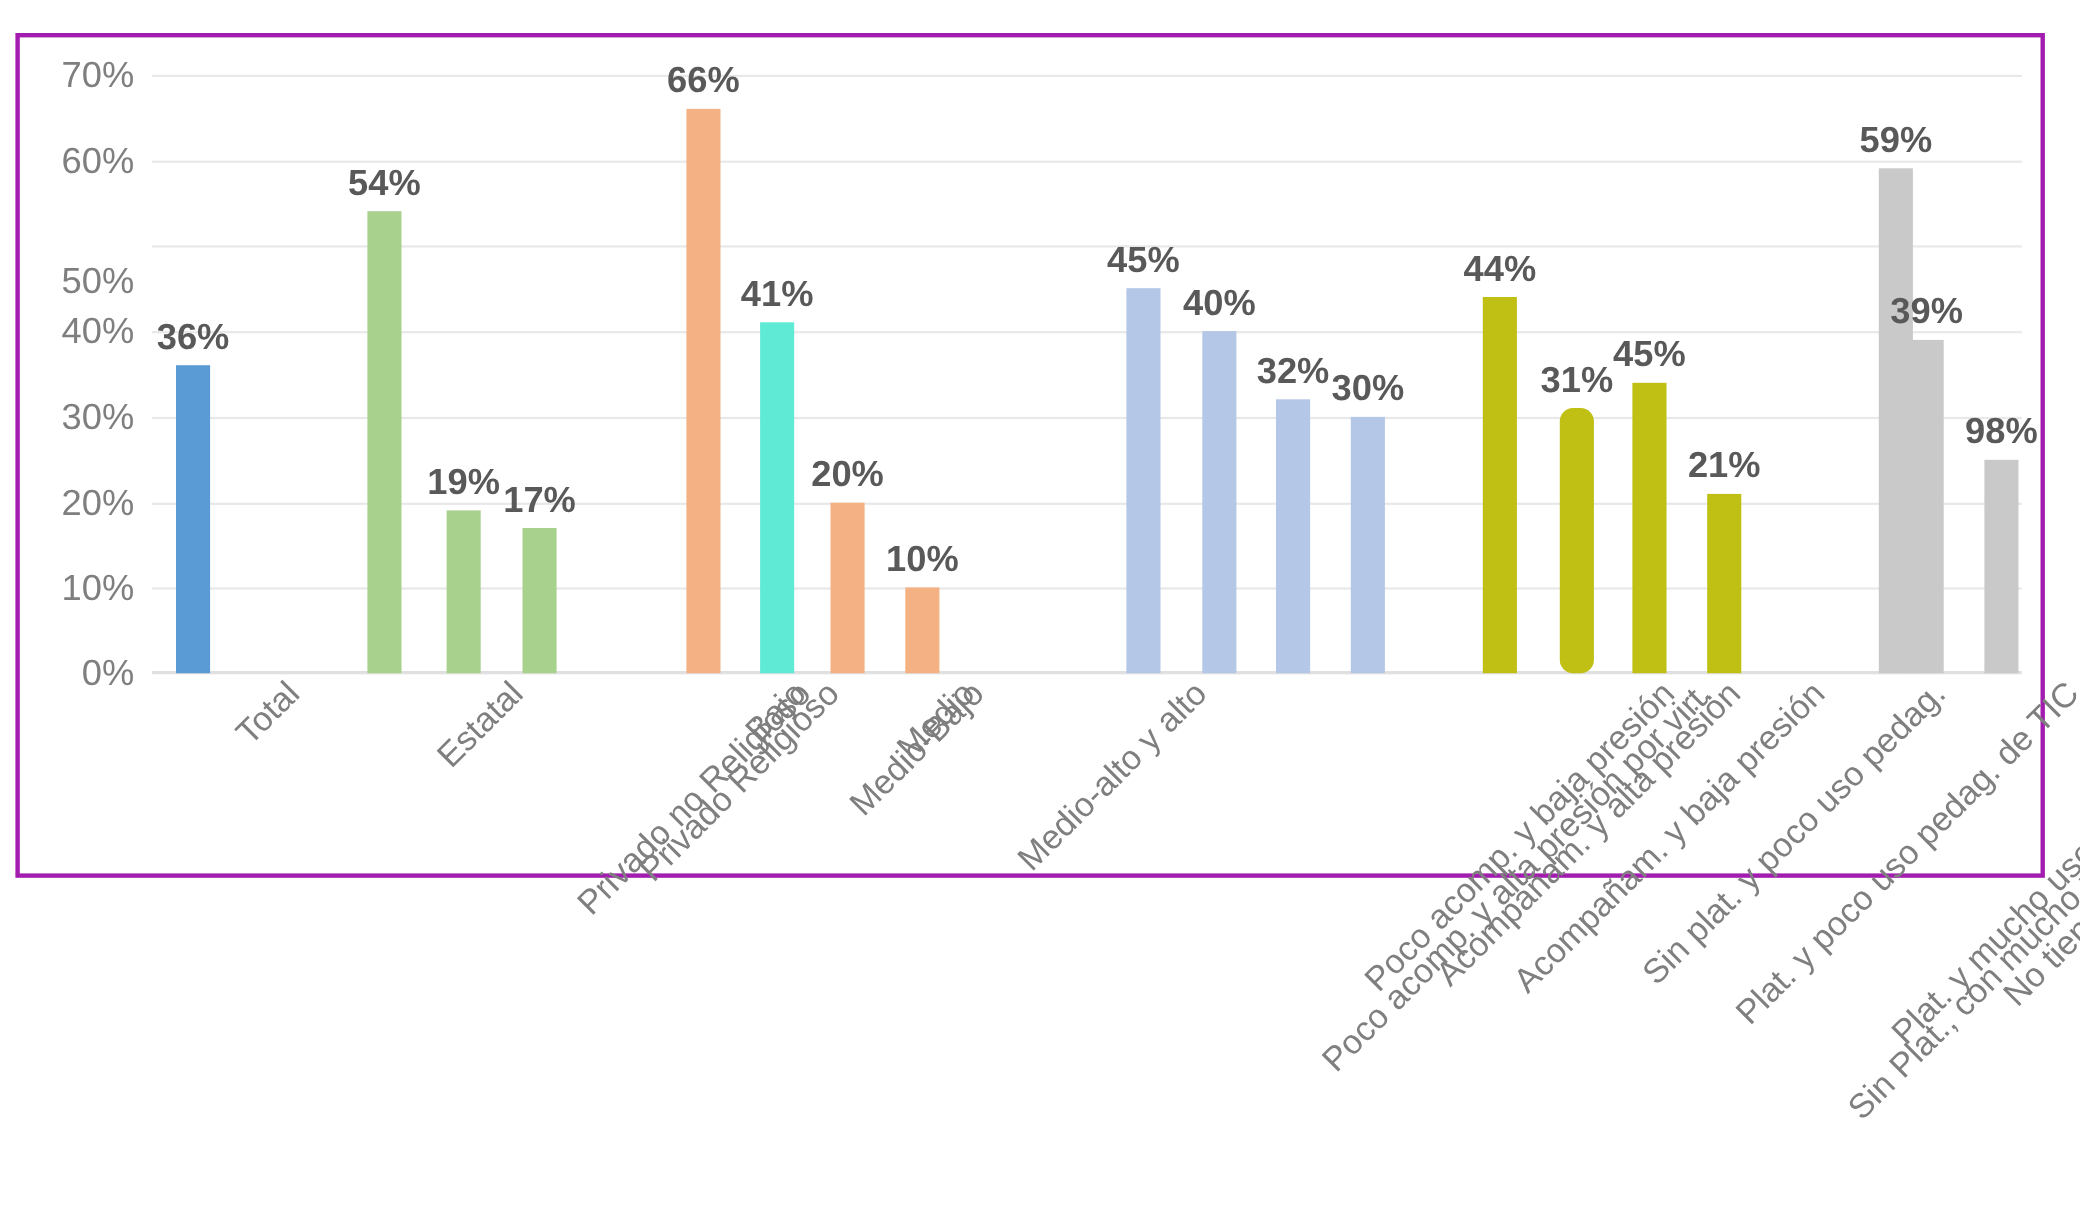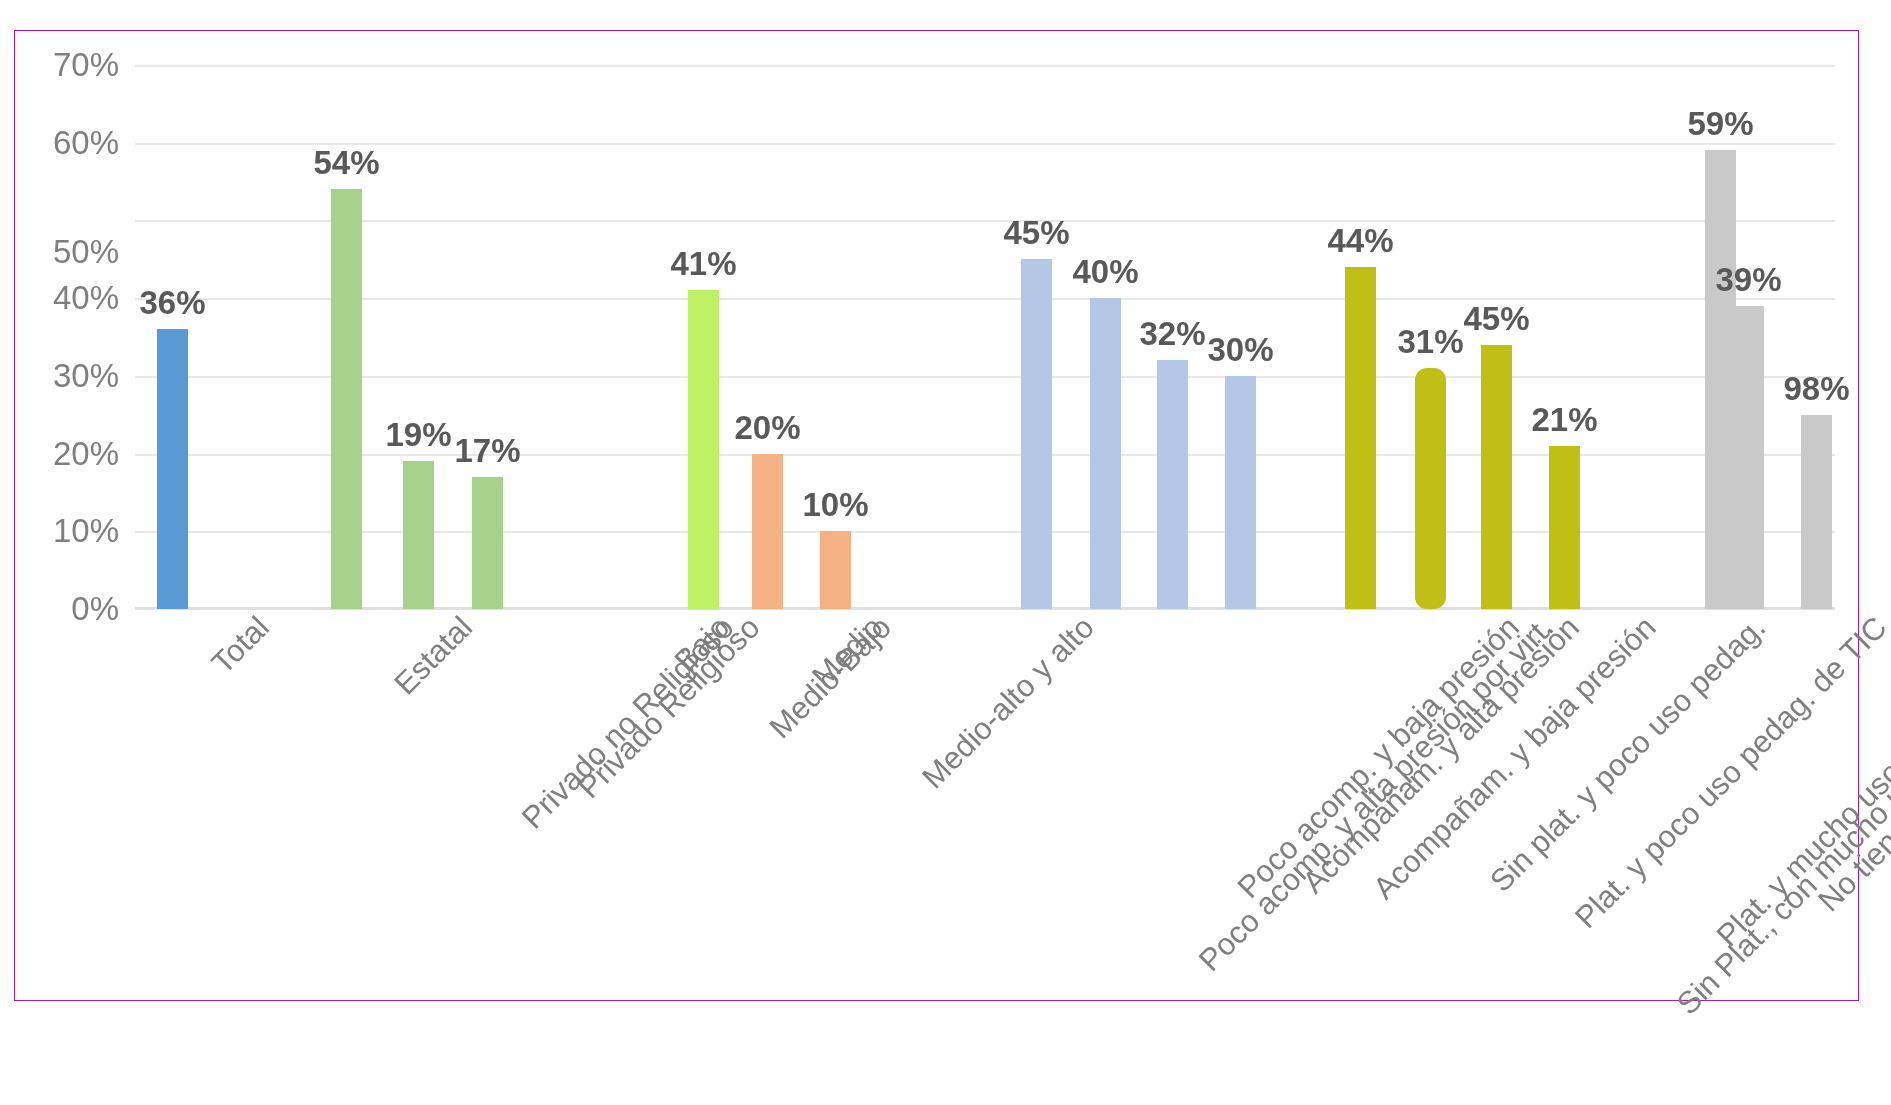--- a/index.html
+++ b/index.html
@@ -3,22 +3,22 @@
 <meta charset="utf-8">
 <style>
   html,body{margin:0;padding:0;background:#ffffff;}
   body{
     width:1891px;height:1105px;position:relative;overflow:hidden;
     font-family:"Liberation Sans", sans-serif;
   }
 
   
   #chart-frame{
-    position:absolute;left:14px;top:30px;width:1845px;height:971px;
-    background:#ffffff;border:1px solid #a21caf;box-sizing:border-box;
+    position:absolute;left:14px;top:30px;width:1845px;height:768px;
+    background:#ffffff;border:4px solid #a21caf;box-sizing:border-box;
   }
 
   
   #plot-area{
     position:absolute;left:120px;top:34px;width:1700px;height:544px;
   }
   .gridline{
     position:absolute;left:0;width:1700px;height:2px;background:#e8e8e8;
   }
   .axis-baseline{
@@ -86,21 +86,24 @@
     <div class="bar" style="left:196px;height:419.8px;background:#a9d18e;">
       <span class="bar-value">54%</span>
     </div>
     <div class="bar" style="left:268px;height:147.7px;background:#a9d18e;">
       <span class="bar-value">19%</span>
     </div>
     <div class="bar" style="left:337px;height:132.1px;background:#a9d18e;">
       <span class="bar-value">17%</span>
     </div>
 
-    <div class="bar" style="left:553px;height:318.7px;background:#bef264;">
+    <div class="bar" style="left:486px;height:513.0px;background:#f4b183;">
+      <span class="bar-value">66%</span>
+    </div>
+    <div class="bar" style="left:553px;height:318.7px;background:#5eead4;">
       <span class="bar-value">41%</span>
     </div>
     <div class="bar" style="left:617px;height:155.4px;background:#f4b183;">
       <span class="bar-value">20%</span>
     </div>
     <div class="bar" style="left:685px;height:77.7px;background:#f4b183;">
       <span class="bar-value">10%</span>
     </div>
 
     <div class="bar" style="left:886px;height:349.7px;background:#b4c7e7;">

